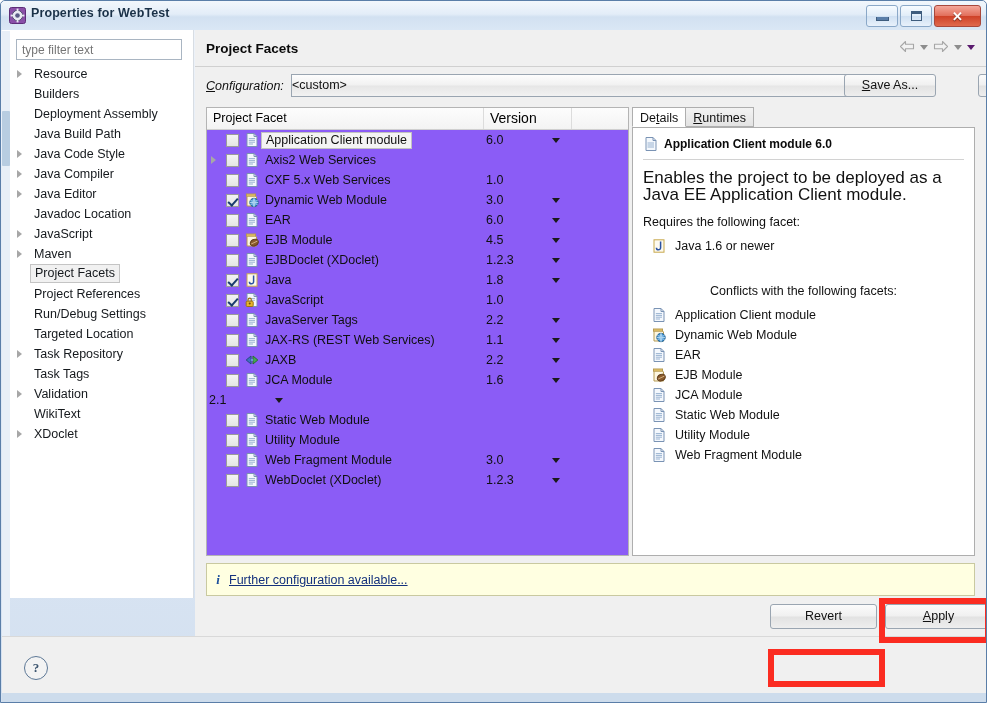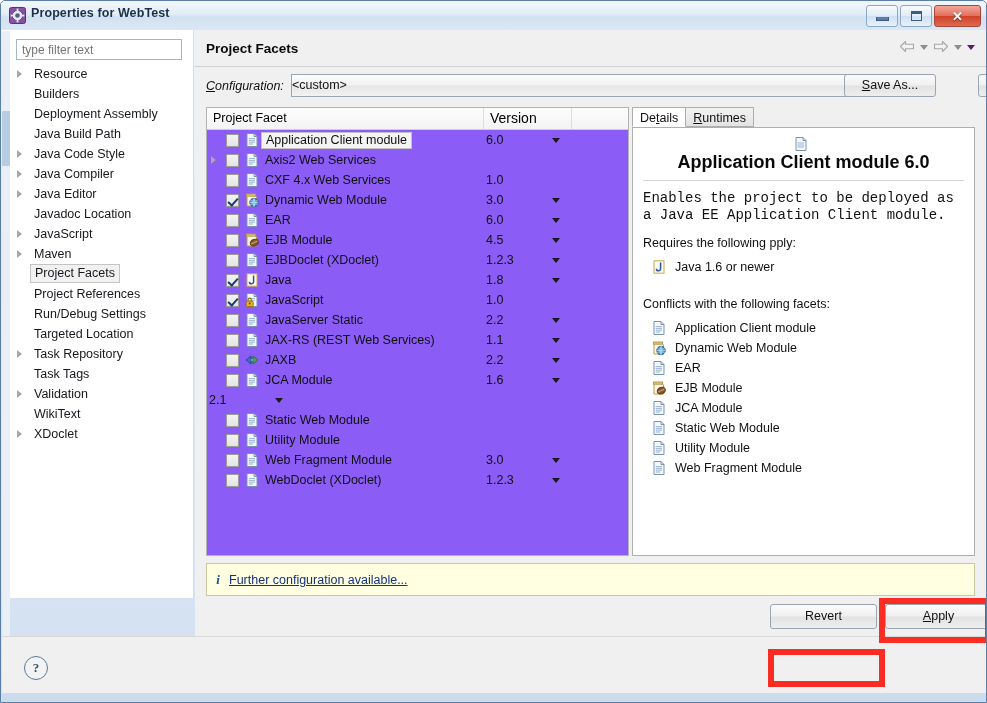--- a/index.html
+++ b/index.html
@@ -291,27 +291,26 @@
     position: absolute; left: 0; top: 20px;
     width: 343px; height: 429px;
     box-sizing: border-box;
     border: 1px solid #aeaeae;
     background: #ffffff;
     padding: 8px 10px 0 10px;
     overflow: hidden;
   }
   .det-title {
     display: flex; align-items: center;
-    font-size: 18px; font-weight: bold; color: #0a0a0a;
+    font-size: 12px; font-weight: bold; color: #0a0a0a;
     padding-bottom: 7px;
     border-bottom: 1px solid #d2d2d2;
     margin-bottom: 9px;
-    flex-direction: column;
-  }
-  .det-p { font-size: 14px; line-height: 17px; color: #111; margin: 0 0 12px 0; font-family: Liberation Mono, monospace; }
+  }
+  .det-p { font-size: 17px; line-height: 17px; color: #111; margin: 0 0 12px 0; }
   .det-sub { font-size: 12.5px; color: #111; margin: 0 0 7px 0; }
   .det-li { display: flex; align-items: center; font-size: 12.5px; color: #111; height: 20px; padding-left: 8px; }
   .det-li .ficon { margin-right: 8px; }
   
   .info-bar {
     position: absolute; left: 11px; top: 533px;
     width: 769px; height: 33px;
     box-sizing: border-box;
     border: 1px solid #c9c9a0;
     background: #ffffe1;
@@ -511,21 +510,21 @@
               <span class="ficon"><svg width="16" height="16" viewBox="0 0 16 16">
                   <path d="M3 1.5 h7 l3 3 v10 h-10 z" fill="#f4f8fd" stroke="#7a93b4"></path>
                   <path d="M10 1.5 v3 h3" fill="none" stroke="#7a93b4"></path>
                   <g stroke="#9ab3d1" stroke-width="1">
                     <line x1="4.8" y1="6.6" x2="11" y2="6.6"></line>
                     <line x1="4.8" y1="8.4" x2="11" y2="8.4"></line>
                     <line x1="4.8" y1="10.2" x2="11" y2="10.2"></line>
                     <line x1="4.8" y1="12" x2="9" y2="12"></line>
                   </g>
                 </svg></span>
-              <span class="flabel">CXF 4.x Web Services</span>
+              <span class="flabel">CXF 5.x Web Services</span>
             </div>
             <div class="fver">1.0</div>
             <div class="fcaret-cell"></div>
           </div>
           <div class="frow">
             <div class="fname">
               <span class="twisty"></span>
               <span class="cbx checked"></span>
               <span class="ficon"><svg width="16" height="16" viewBox="0 0 16 16">
                   <path d="M3 2.5 h7 l2.5 2.5 v9 h-9.5 z" fill="#fdf6e0" stroke="#b59a52"></path>
@@ -642,21 +641,21 @@
               <span class="ficon"><svg width="16" height="16" viewBox="0 0 16 16">
                   <path d="M3 1.5 h7 l3 3 v10 h-10 z" fill="#f4f8fd" stroke="#7a93b4"></path>
                   <path d="M10 1.5 v3 h3" fill="none" stroke="#7a93b4"></path>
                   <g stroke="#9ab3d1" stroke-width="1">
                     <line x1="4.8" y1="6.6" x2="11" y2="6.6"></line>
                     <line x1="4.8" y1="8.4" x2="11" y2="8.4"></line>
                     <line x1="4.8" y1="10.2" x2="11" y2="10.2"></line>
                     <line x1="4.8" y1="12" x2="9" y2="12"></line>
                   </g>
                 </svg></span>
-              <span class="flabel">JavaServer Static</span>
+              <span class="flabel">JavaServer Tags</span>
             </div>
             <div class="fver">2.2</div>
             <div class="fcaret-cell">
               <span class="vcaret"></span>
             </div>
           </div>
           <div class="frow">
             <div class="fname">
               <span class="twisty"></span>
               <span class="cbx"></span>
@@ -817,31 +816,31 @@
               <g stroke="#9ab3d1" stroke-width="1">
                 <line x1="4.5" y1="7" x2="11" y2="7"></line>
                 <line x1="4.5" y1="9" x2="11" y2="9"></line>
                 <line x1="4.5" y1="11" x2="11" y2="11"></line>
               </g>
             </svg>
           </span>
           <span>Application Client module 6.0</span>
         </div>
         <p class="det-p">Enables the project to be deployed as a Java EE Application Client module.</p>
-        <p class="det-sub">Requires the following pply:</p>
+        <p class="det-sub">Requires the following facet:</p>
         <div id="requires-list">
             <div class="det-li">
               <span class="ficon"><svg width="16" height="16" viewBox="0 0 16 16">
                   <rect x="3" y="1.8" width="10" height="12.4" fill="#fdfaf0" stroke="#c8a94e"></rect>
                   <path d="M9.6 3.6 v6.1 a2.1 2.1 0 0 1 -4.2 0" fill="none" stroke="#2b52a0" stroke-width="1.5"></path>
                 </svg></span>
               <span>Java 1.6 or newer</span>
             </div>
           </div>
-        <p class="det-sub" style="margin-top:20px;">Conflicts with the following facets:</p>
+        <p class="det-sub" style="margin-top:28px;text-align:center;">Conflicts with the following facets:</p>
         <div id="conflicts-list">
             <div class="det-li">
               <span class="ficon"><svg width="16" height="16" viewBox="0 0 16 16">
                   <path d="M3 1.5 h7 l3 3 v10 h-10 z" fill="#f4f8fd" stroke="#7a93b4"></path>
                   <path d="M10 1.5 v3 h3" fill="none" stroke="#7a93b4"></path>
                   <g stroke="#9ab3d1" stroke-width="1">
                     <line x1="4.8" y1="6.6" x2="11" y2="6.6"></line>
                     <line x1="4.8" y1="8.4" x2="11" y2="8.4"></line>
                     <line x1="4.8" y1="10.2" x2="11" y2="10.2"></line>
                     <line x1="4.8" y1="12" x2="9" y2="12"></line>

